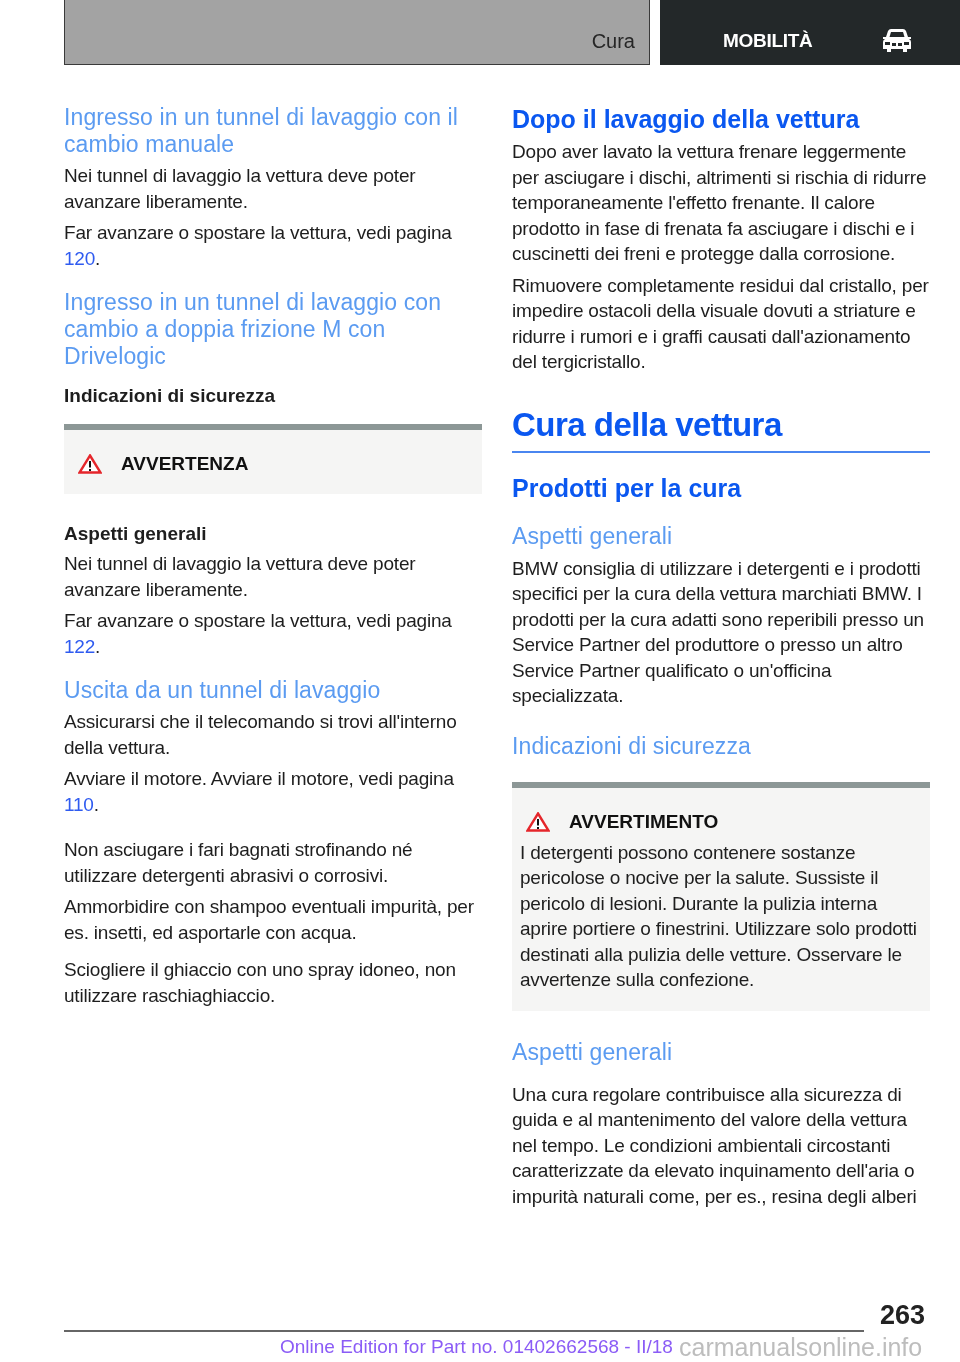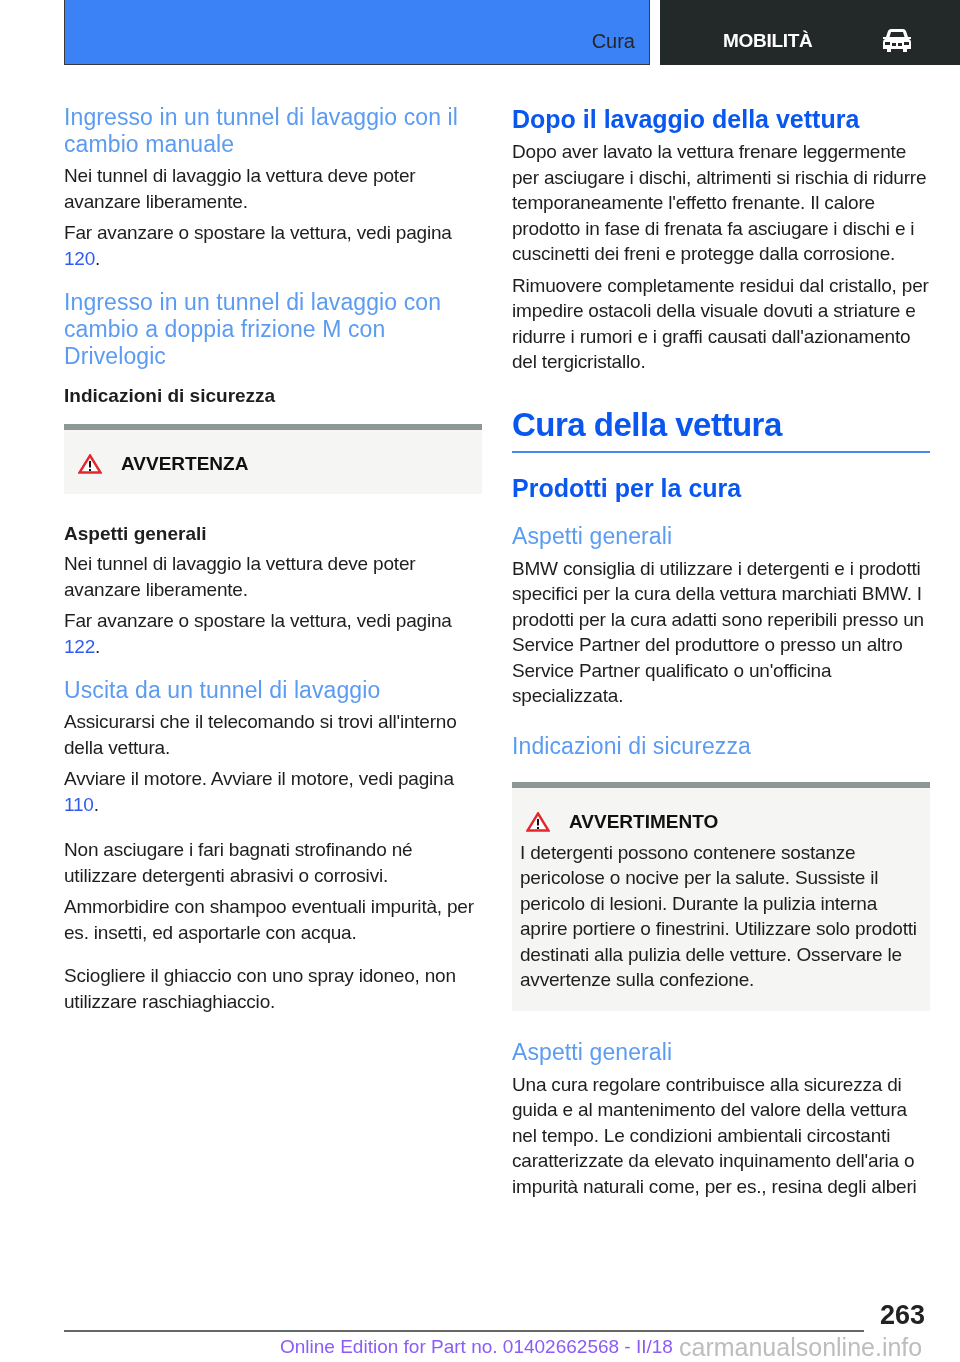--- a/index.html
+++ b/index.html
@@ -2,21 +2,21 @@
 <html><head>
   <meta charset="utf-8">
   <style>
     * { box-sizing: border-box; margin: 0; padding: 0; }
     html, body { width: 960px; height: 1362px; background: #ffffff; overflow: hidden; }
     body { position: relative; font-family: "Liberation Sans", sans-serif; color: #1e1e1e; }
 
     
     .hdr-left {
       position: absolute; left: 64px; top: 0; width: 586px; height: 65px;
-      border: 1px solid #3a3a3a; border-top: none; background: #3b82f6;
+      border: 1px solid #3a3a3a; border-top: none; background: #a3a3a3;
     }
     .hdr-left .lbl {
       position: absolute; right: 14px; top: 30px; font-size: 20px; color: #262626;
     }
     .hdr-right {
       position: absolute; left: 660px; top: 0; width: 300px; height: 65px;
       background: #232829;
     }
     .hdr-right .lbl {
       position: absolute; left: 63px; top: 30px; font-size: 19px; font-weight: bold;
@@ -102,21 +102,21 @@
     <h2 class="h2">Uscita da un tunnel di lavaggio</h2>
     <p class="p" style="margin-top:5px">Assicurarsi che il telecomando si trovi all'interno della vettura.</p>
     <p class="p" style="margin-top:6px">
       <span>Avviare il motore. Avviare il motore, vedi pagina </span><a class="link">110</a><span>.</span>
     </p>
   </section>
 
   <section style="margin-top:20px">
     <p class="p" style="margin-top:5px">Non asciugare i fari bagnati strofinando né utilizzare detergenti abrasivi o corrosivi.</p>
     <p class="p" style="margin-top:6px">Ammorbidire con shampoo eventuali impurità, per es. insetti, ed asportarle con acqua.</p>
-    <p class="p" style="margin-top:18px">Sciogliere il ghiaccio con uno spray idoneo, non utilizzare raschiaghiaccio.</p>
+    <p class="p" style="margin-top:12px">Sciogliere il ghiaccio con uno spray idoneo, non utilizzare raschiaghiaccio.</p>
   </section>
 </div>
 
 <div class="col col-right">
   <section>
     <h2 class="h2-dark" style="margin-top:4px">Dopo il lavaggio della vettura</h2>
     <p class="p" style="margin-top:5px">Dopo aver lavato la vettura frenare leggermente per asciugare i dischi, altrimenti si rischia di ridurre temporaneamente l'effetto frenante. Il calore prodotto in fase di frenata fa asciugare i dischi e i cuscinetti dei freni e protegge dalla corrosione.</p>
     <p class="p" style="margin-top:6px">Rimuovere completamente residui dal cristallo, per impedire ostacoli della visuale dovuti a striature e ridurre i rumori e i graffi causati dall'azionamento del tergicristallo.</p>
   </section>
 
@@ -138,20 +138,20 @@
           <rect x="11" y="15" width="2" height="2" fill="#111"></rect>
         </svg>
         <span>AVVERTIMENTO</span>
       </div>
       <p class="p">I detergenti possono contenere sostanze pericolose o nocive per la salute. Sussiste il pericolo di lesioni. Durante la pulizia interna aprire portiere o finestrini. Utilizzare solo prodotti destinati alla pulizia delle vetture. Osservare le avvertenze sulla confezione.</p>
     </div>
   </section>
 
   <section style="margin-top:28px">
     <h3 class="h2" style="margin-top:24px">Aspetti generali</h3>
-    <p class="p" style="margin-top:6px">Una cura regolare contribuisce alla sicurezza di guida e al mantenimento del valore della vettura nel tempo. Le condizioni ambientali circostanti caratterizzate da elevato inquinamento dell'aria o impurità naturali come, per es., resina degli alberi</p>
+    <p class="p" style="margin-top:16px">Una cura regolare contribuisce alla sicurezza di guida e al mantenimento del valore della vettura nel tempo. Le condizioni ambientali circostanti caratterizzate da elevato inquinamento dell'aria o impurità naturali come, per es., resina degli alberi</p>
   </section>
 </div>
 
 <div class="pagenum">263</div>
 <div class="foot-rule"></div>
 <div class="foot-text">Online Edition for Part no. 01402662568 - II/18</div>
 <div class="foot-wm">carmanualsonline.info</div>
 
 </body></html>

